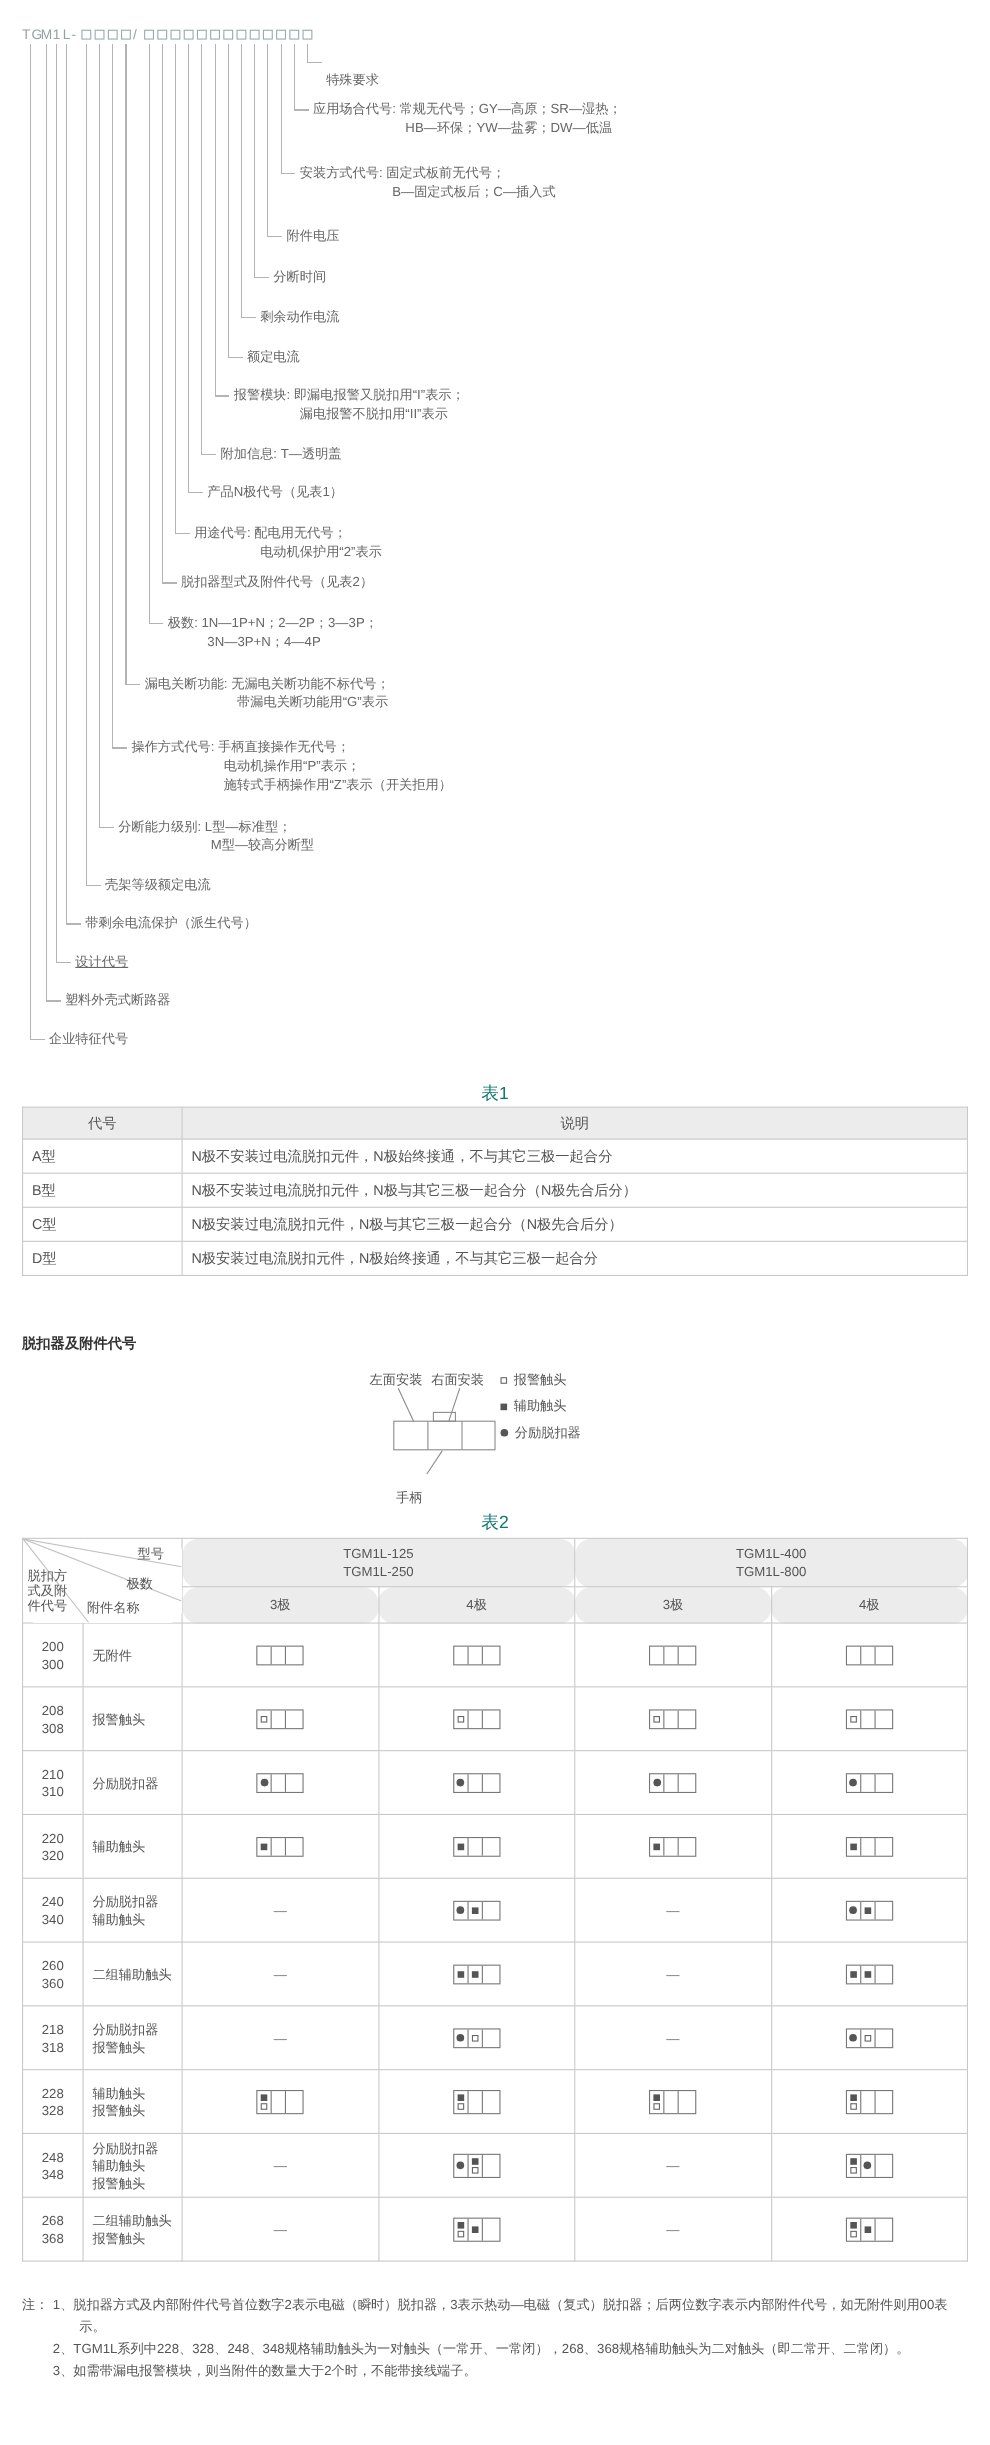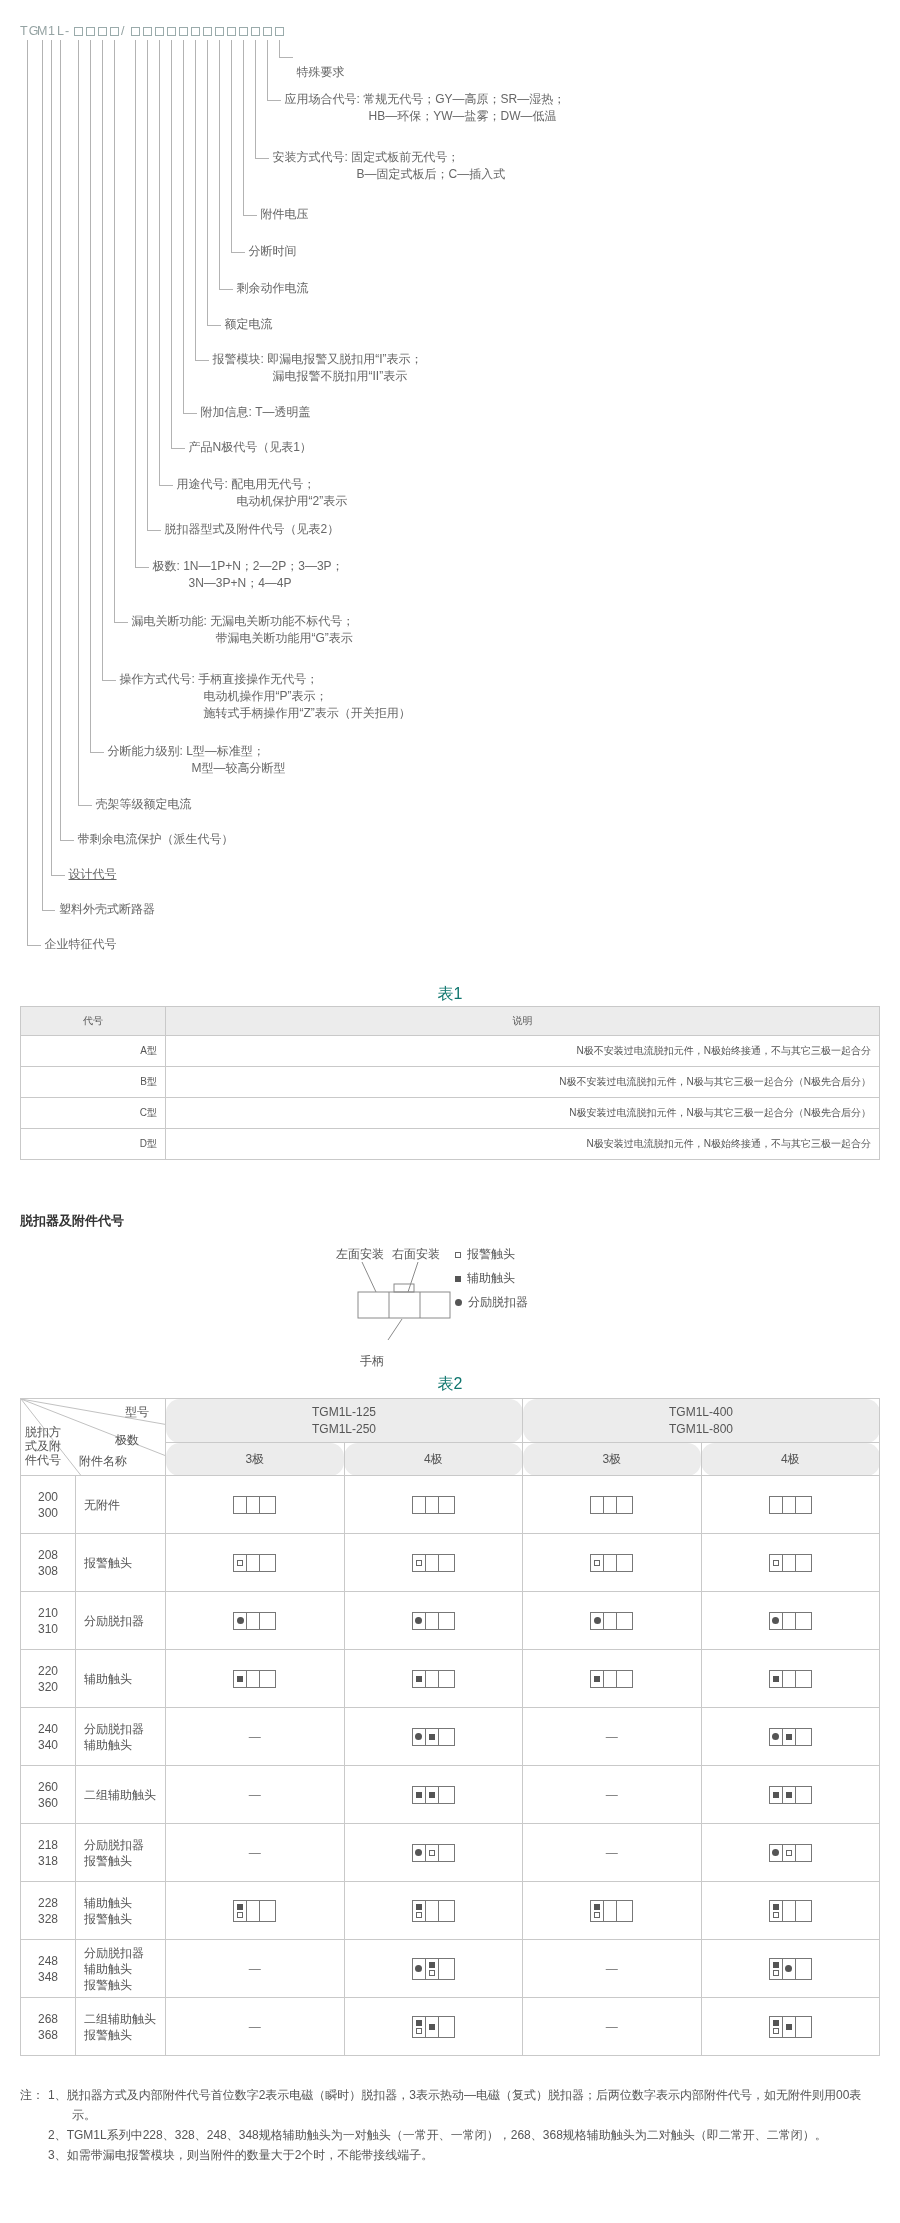--- a/index.html
+++ b/index.html
@@ -15,23 +15,23 @@
   .diagram-label{position:absolute;font-size:12px;line-height:17px;white-space:pre;color:#666;}
 
   
   .caption{position:absolute;left:20px;width:860px;text-align:center;font-size:16px;color:#0f766e;}
   #cap1{top:984px;}
   #cap2{top:1374px;}
   .sec-heading{position:absolute;left:20px;top:1212px;margin:0;font-size:13px;color:#333;font-weight:bold;}
 
   
   table{border-collapse:collapse;}
-  .t1{position:absolute;left:20px;top:1006px;width:860px;font-size:10px;color:#555;table-layout:fixed;}
+  .t1{position:absolute;left:20px;top:1006px;width:860px;font-size:13px;color:#555;table-layout:fixed;}
   .t1 th{background:#ececec;border:1px solid #c9c9c9;height:29px;font-weight:normal;}
-  .t1 td{border:1px solid #c9c9c9;height:31px;text-align:right;padding:2px 8px;}
+  .t1 td{border:1px solid #c9c9c9;height:31px;text-align:left;padding:2px 8px;}
 
   
   .fig{position:absolute;left:332px;top:1246px;width:130px;height:120px;}
   .fig svg{position:absolute;left:0;top:0;}
   .fig svg line,.fig svg rect{stroke:#8a8a8a;fill:none;stroke-width:1;}
   .fig-label{position:absolute;font-size:12px;color:#555;white-space:nowrap;}
   .fl-left{left:4px;top:0;}
   .fl-right{left:60px;top:0;}
   .fl-handle{left:28px;top:92px;margin-top:15px;}
   .legend{position:absolute;left:455px;top:1246px;display:flex;flex-direction:column;gap:7px;font-size:12px;color:#555;}

